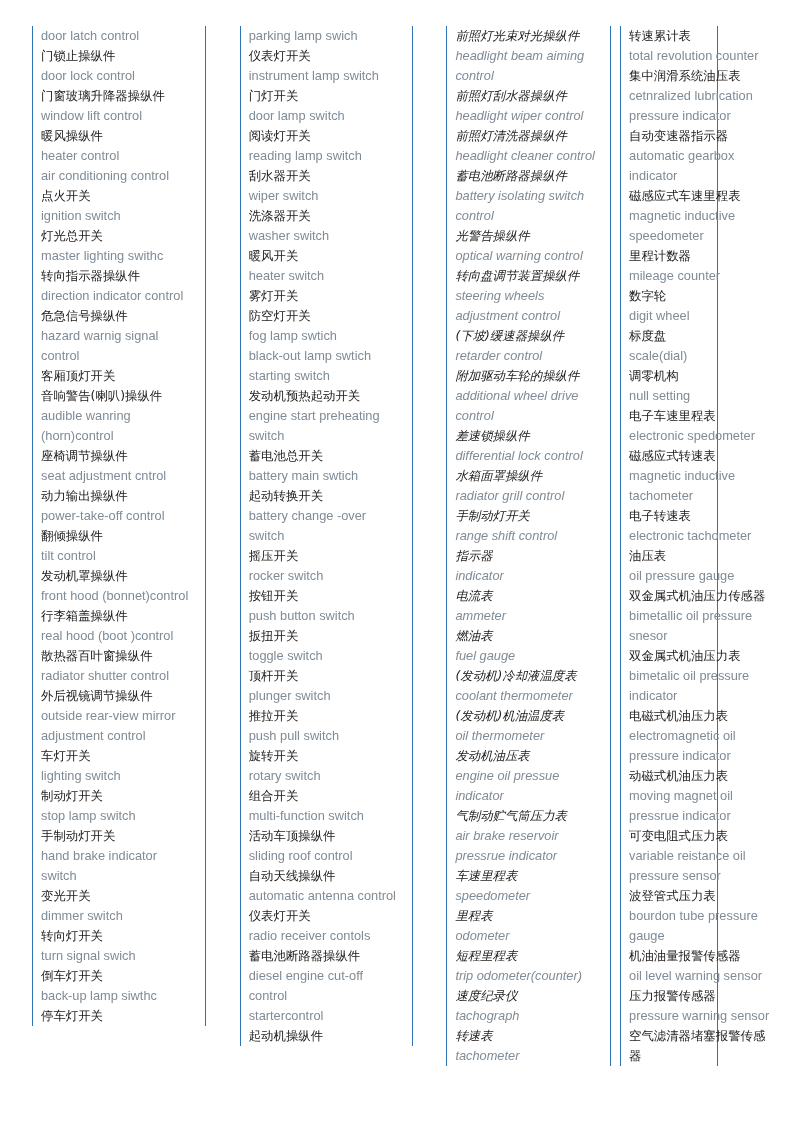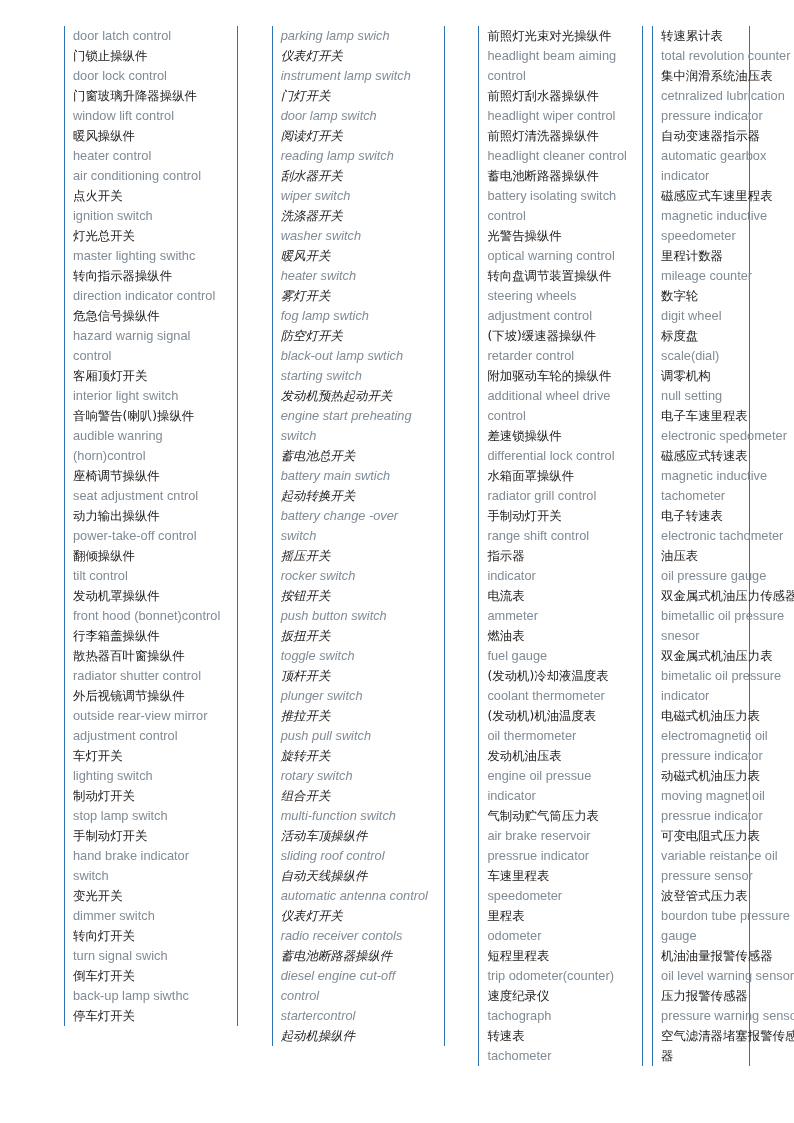--- a/index.html
+++ b/index.html
@@ -19,32 +19,31 @@
     width: 794px;
     height: 1123px;
     box-sizing: border-box;
     padding: 26px 0 0 0;
   }
   .columns {
     display: flex;
     flex-direction: row;
     align-items: flex-start;
     width: 718px;
-    margin-left: 32px;
   }
   .column {
     box-sizing: border-box;
     border-left: 1px solid #2e74b5;
     border-right: 1px solid #2e74b5;
     padding: 0 0 0 8px;
     margin: 0;
   }
   .col-1 { width: 190px; margin-left: 32px; }
-  .col-2 { width: 190px; margin-left: 34px; font-style: italic; }
-  .col-3 { width: 180px; margin-left: 33px; }
+  .col-2 { width: 190px; margin-left: 34px; }
+  .col-3 { width: 180px; margin-left: 33px; font-style: italic; }
   .col-4 { width: 98px; margin-left: 9px; }
   
   .col-4 .line { width: 186px; }
 
   .line {
     font-size: 12.6px;
     line-height: 20px;
     white-space: nowrap;
     letter-spacing: 0px;
   }
@@ -76,33 +75,33 @@
         <div class="line zh">点火开关</div>
         <div class="line en">ignition switch</div>
         <div class="line zh">灯光总开关</div>
         <div class="line en">master lighting swithc</div>
         <div class="line zh">转向指示器操纵件</div>
         <div class="line en">direction indicator control</div>
         <div class="line zh">危急信号操纵件</div>
         <div class="line en">hazard warnig signal</div>
         <div class="line en">control</div>
         <div class="line zh">客厢顶灯开关</div>
-        <div class="line en">interior light switch</div>
         <div class="line zh">音响警告(喇叭)操纵件</div>
         <div class="line en">audible wanring</div>
         <div class="line en">(horn)control</div>
         <div class="line zh">座椅调节操纵件</div>
         <div class="line en">seat adjustment cntrol</div>
         <div class="line zh">动力输出操纵件</div>
         <div class="line en">power-take-off control</div>
         <div class="line zh">翻倾操纵件</div>
         <div class="line en">tilt control</div>
         <div class="line zh">发动机罩操纵件</div>
         <div class="line en">front hood (bonnet)control</div>
         <div class="line zh">行李箱盖操纵件</div>
+        <div class="line en">real hood (boot )control</div>
         <div class="line zh">散热器百叶窗操纵件</div>
         <div class="line en">radiator shutter control</div>
         <div class="line zh">外后视镜调节操纵件</div>
         <div class="line en">outside rear-view mirror</div>
         <div class="line en">adjustment control</div>
         <div class="line zh">车灯开关</div>
         <div class="line en">lighting switch</div>
         <div class="line zh">制动灯开关</div>
         <div class="line en">stop lamp switch</div>
         <div class="line zh">手制动灯开关</div>
@@ -124,22 +123,22 @@
         <div class="line en">door lamp switch</div>
         <div class="line zh">阅读灯开关</div>
         <div class="line en">reading lamp switch</div>
         <div class="line zh">刮水器开关</div>
         <div class="line en">wiper switch</div>
         <div class="line zh">洗涤器开关</div>
         <div class="line en">washer switch</div>
         <div class="line zh">暖风开关</div>
         <div class="line en">heater switch</div>
         <div class="line zh">雾灯开关</div>
+        <div class="line zh">防空灯开关</div>
         <div class="line en">fog lamp swtich</div>
-        <div class="line zh">防空灯开关</div>
         <div class="line en">black-out lamp swtich</div>
         <div class="line en">starting switch</div>
         <div class="line zh">发动机预热起动开关</div>
         <div class="line en">engine start preheating</div>
         <div class="line en">switch</div>
         <div class="line zh">蓄电池总开关</div>
         <div class="line en">battery main swtich</div>
         <div class="line zh">起动转换开关</div>
         <div class="line en">battery change -over</div>
         <div class="line en">switch</div>

